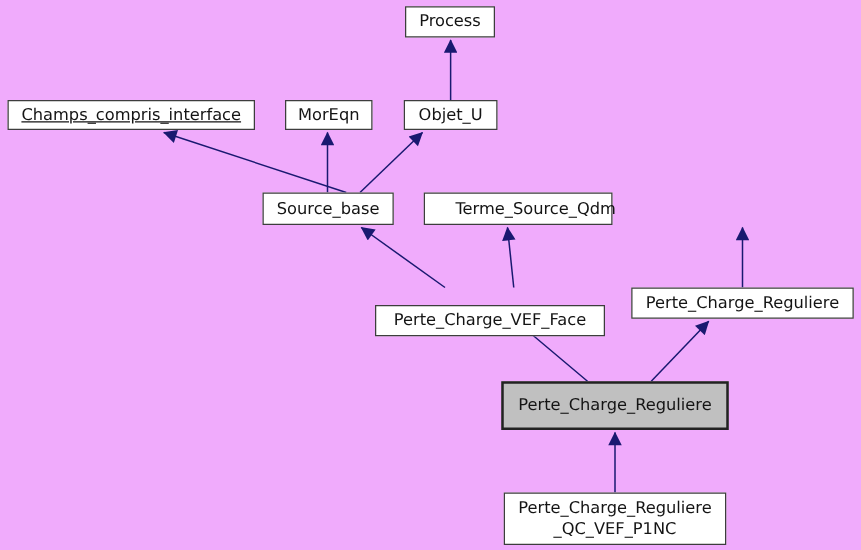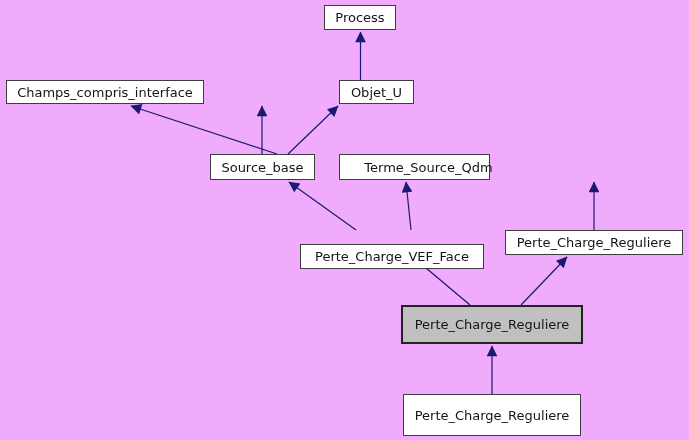--- a/index.html
+++ b/index.html
@@ -61,26 +61,29 @@
       <line x1="470" y1="305" x2="413" y2="257" marker-end="url(#arrowhead)"></line>
       <line x1="521" y1="305" x2="567" y2="257" marker-end="url(#arrowhead)"></line>
       <line x1="492" y1="394" x2="492" y2="346" marker-end="url(#arrowhead)"></line>
     </g>
   </svg>
 
   <div class="node" style="left:324px; top:5px; width:72px; height:25px;">
     <span>Process</span>
   </div>
 
-  <div class="node" style="left:6px; top:80px; width:198px; height:24px;">
+  <div class="node" style="left:6px; top:80px; width:198px; height:24px;text-decoration:underline;">
     <span>Champs_compris_interface</span>
   </div>
 
+  <div class="node" style="left:228px; top:80px; width:70px; height:24px;">
+    <span>MorEqn</span>
+  </div>
 
-  <div class="node" style="left:339px; top:80px; width:75px; height:24px;align-items:center;">
+  <div class="node" style="left:323px; top:80px; width:75px; height:24px;align-items:center;">
     <span>Objet_U</span>
   </div>
 
   <div class="node" style="left:210px; top:154px; width:105px; height:26px;align-items:center;">
     <span>Source_base</span>
   </div>
 
   <div class="node" style="left:339px; top:154px; width:151px; height:26px;padding-left:28px;">
     <span>Terme_Source_Qdm</span>
   </div>
@@ -93,15 +96,16 @@
   <div class="node" style="left:505px; top:230px; width:178px; height:25px;">
     <span>Perte_Charge_Reguliere</span>
   </div>
 
   <div class="node current" style="left:401px; top:305px; width:182px; height:39px;">
     <span>Perte_Charge_Reguliere</span>
   </div>
 
   <div class="node" style="left:403px; top:394px; width:178px; height:42px;">
     <span>Perte_Charge_Reguliere</span>
+    <span>_QC_VEF_P1NC</span>
   </div>
 
 </div>
 
 </body></html>

